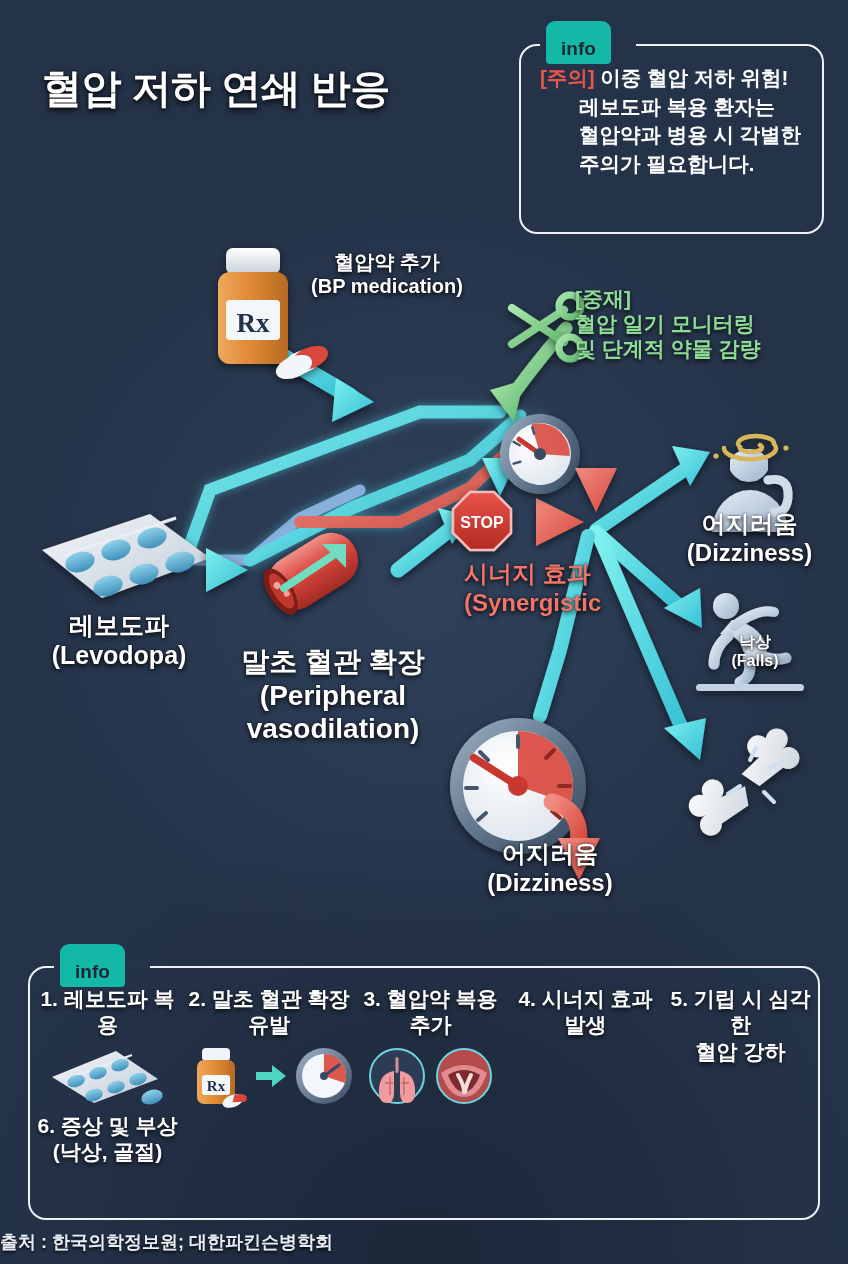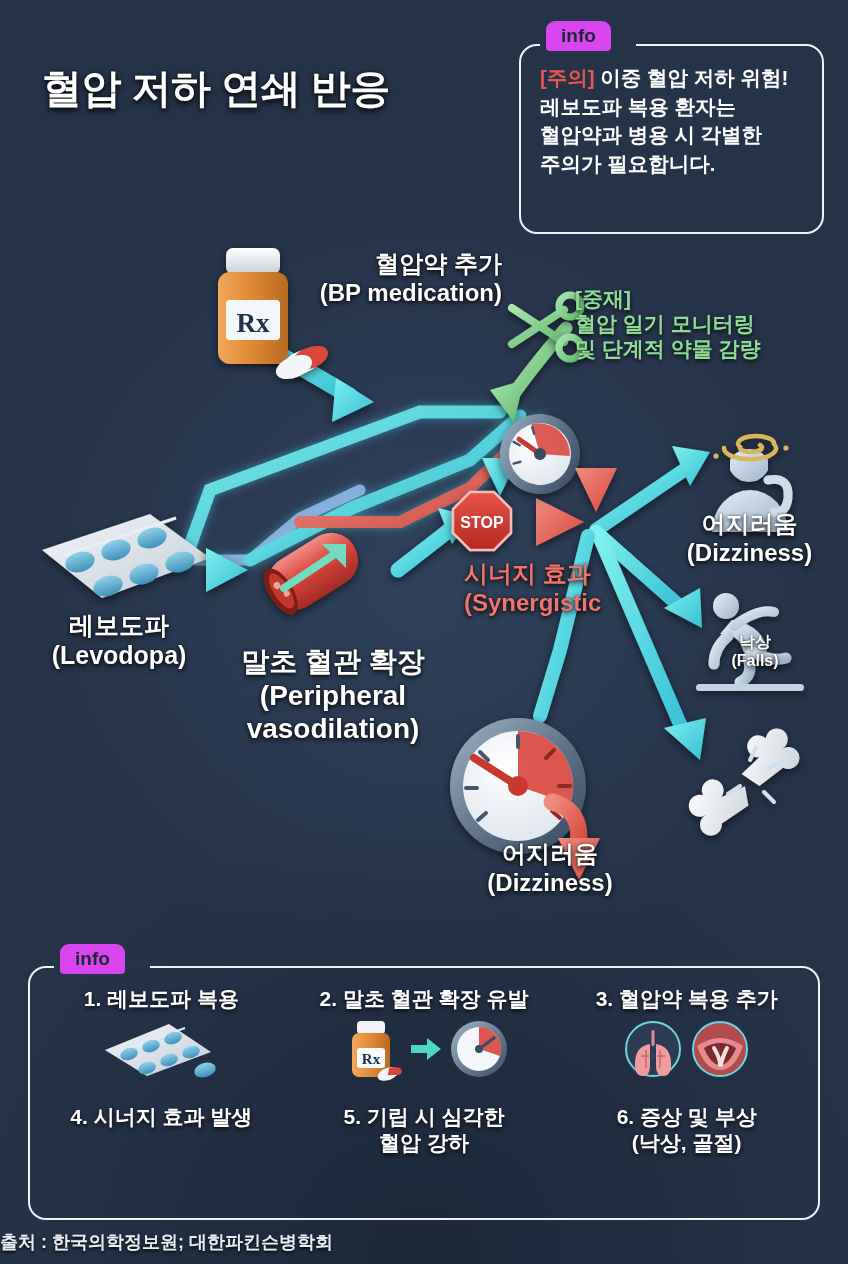--- a/index.html
+++ b/index.html
@@ -35,25 +35,25 @@
 
   
   .panel{
     position:absolute;
     border:2.5px solid #eef2f7;
     border-radius:18px;
     box-sizing:border-box;
   }
   .panel-tab{
     position:absolute;
-    background:#d946ef;
+    background:#14b8a6;
     color:#1d2736;
     font-weight:bold;
     border-radius:9px 9px 4px 4px;
-    padding:4px 15px 4px;
+    padding:17px 15px 4px;
     font-size:19px;
     line-height:1.15;
     z-index:3;
   }
   .tab-mask{position:absolute;background:#253349;z-index:2;}
 
   #info-top{left:519px;top:44px;width:305px;height:190px;}
   #info-top-tab{left:546px;top:21px;}
   #info-top-mask{left:540px;top:40px;width:96px;height:8px;}
   #info-top-body{
@@ -62,21 +62,21 @@
   }
   .warn{color:#e8564e;}
 
   
   #info-bot{left:28px;top:966px;width:792px;height:254px;}
   #info-bot-tab{left:60px;top:944px;}
   #info-bot-mask{left:54px;top:963px;width:96px;height:8px;}
 
   #steps{
     position:absolute;left:30px;top:980px;width:788px;height:236px;
-    display:grid;grid-template-columns:1fr 1fr 1fr;grid-template-rows:1fr 1fr;
+    display:grid;grid-template-columns:1fr 1fr 1fr 1fr 1fr;grid-template-rows:1fr 1fr;
   }
   .step{display:flex;flex-direction:column;align-items:center;justify-content:flex-start;padding-top:6px;}
   .step-label{
     font-size:21px;font-weight:bold;line-height:1.25;text-align:center;
     text-shadow:0 2px 4px rgba(0,0,0,.8);
     white-space:pre-line;
   }
   .step-art{height:62px;display:flex;align-items:center;justify-content:center;gap:9px;margin-top:6px;}
 
   
@@ -86,21 +86,21 @@
     font-size:18px;font-weight:bold;color:#e9eef5;
     text-shadow:0 2px 3px rgba(0,0,0,.8);
   }
 
   
   .dlabel{
     position:absolute;font-weight:bold;line-height:1.2;
     text-shadow:0 2px 5px rgba(0,0,0,.85), 0 0 2px rgba(0,0,0,.65);
     white-space:pre-line;text-align:center;
   }
-  #lbl-bpmed{left:272px;top:250px;width:230px;font-size:24px;text-align:right;}
+  #lbl-bpmed{left:272px;top:250px;width:230px;font-size:20px;text-align:center;}
   #lbl-interv{left:575px;top:286px;width:250px;font-size:21px;color:#8fdc96;text-align:left;
     text-shadow:0 2px 4px rgba(0,0,0,.85);}
   #lbl-levo{left:24px;top:610px;width:190px;font-size:25px;}
   #lbl-vaso{left:214px;top:645px;width:238px;font-size:28px;}
   #lbl-syn{left:464px;top:560px;width:205px;font-size:24px;color:#f0746a;text-align:left;}
   #lbl-dizz1{left:662px;top:510px;width:175px;font-size:24px;}
   #lbl-falls{left:680px;top:632px;width:150px;font-size:16px;}
   #lbl-fract{left:692px;top:845px;width:155px;font-size:24px;}
   #lbl-dizz2{left:455px;top:840px;width:190px;font-size:24px;}
 
@@ -116,21 +116,21 @@
     <div>혈압 저하 연쇄 반응</div>
   </div>
 
   <div id="info-top" class="panel"></div>
   <div id="info-top-mask" class="tab-mask"></div>
   <div id="info-top-tab" class="panel-tab">info</div>
   <div id="info-top-body">
     <div>
       <span class="warn">[주의]</span><span> 이중 혈압 저하 위험!</span>
     </div>
-    <div style="white-space:pre-line;">레보도파 복용 환자는
+    <div style="white-space:pre-line;margin-left:39px;">레보도파 복용 환자는
 혈압약과 병용 시 각별한
 주의가 필요합니다.</div>
   </div>
 
   <svg class="abs" style="left:0;top:230px;" width="848" height="700" viewBox="0 0 848 700">
     <defs>
       <linearGradient id="gCyan" x1="0" y1="0" x2="1" y2="1">
         <stop offset="0%" stop-color="#7ef0ef"></stop>
           <stop offset="100%" stop-color="#35bfd4"></stop>
       </linearGradient>

